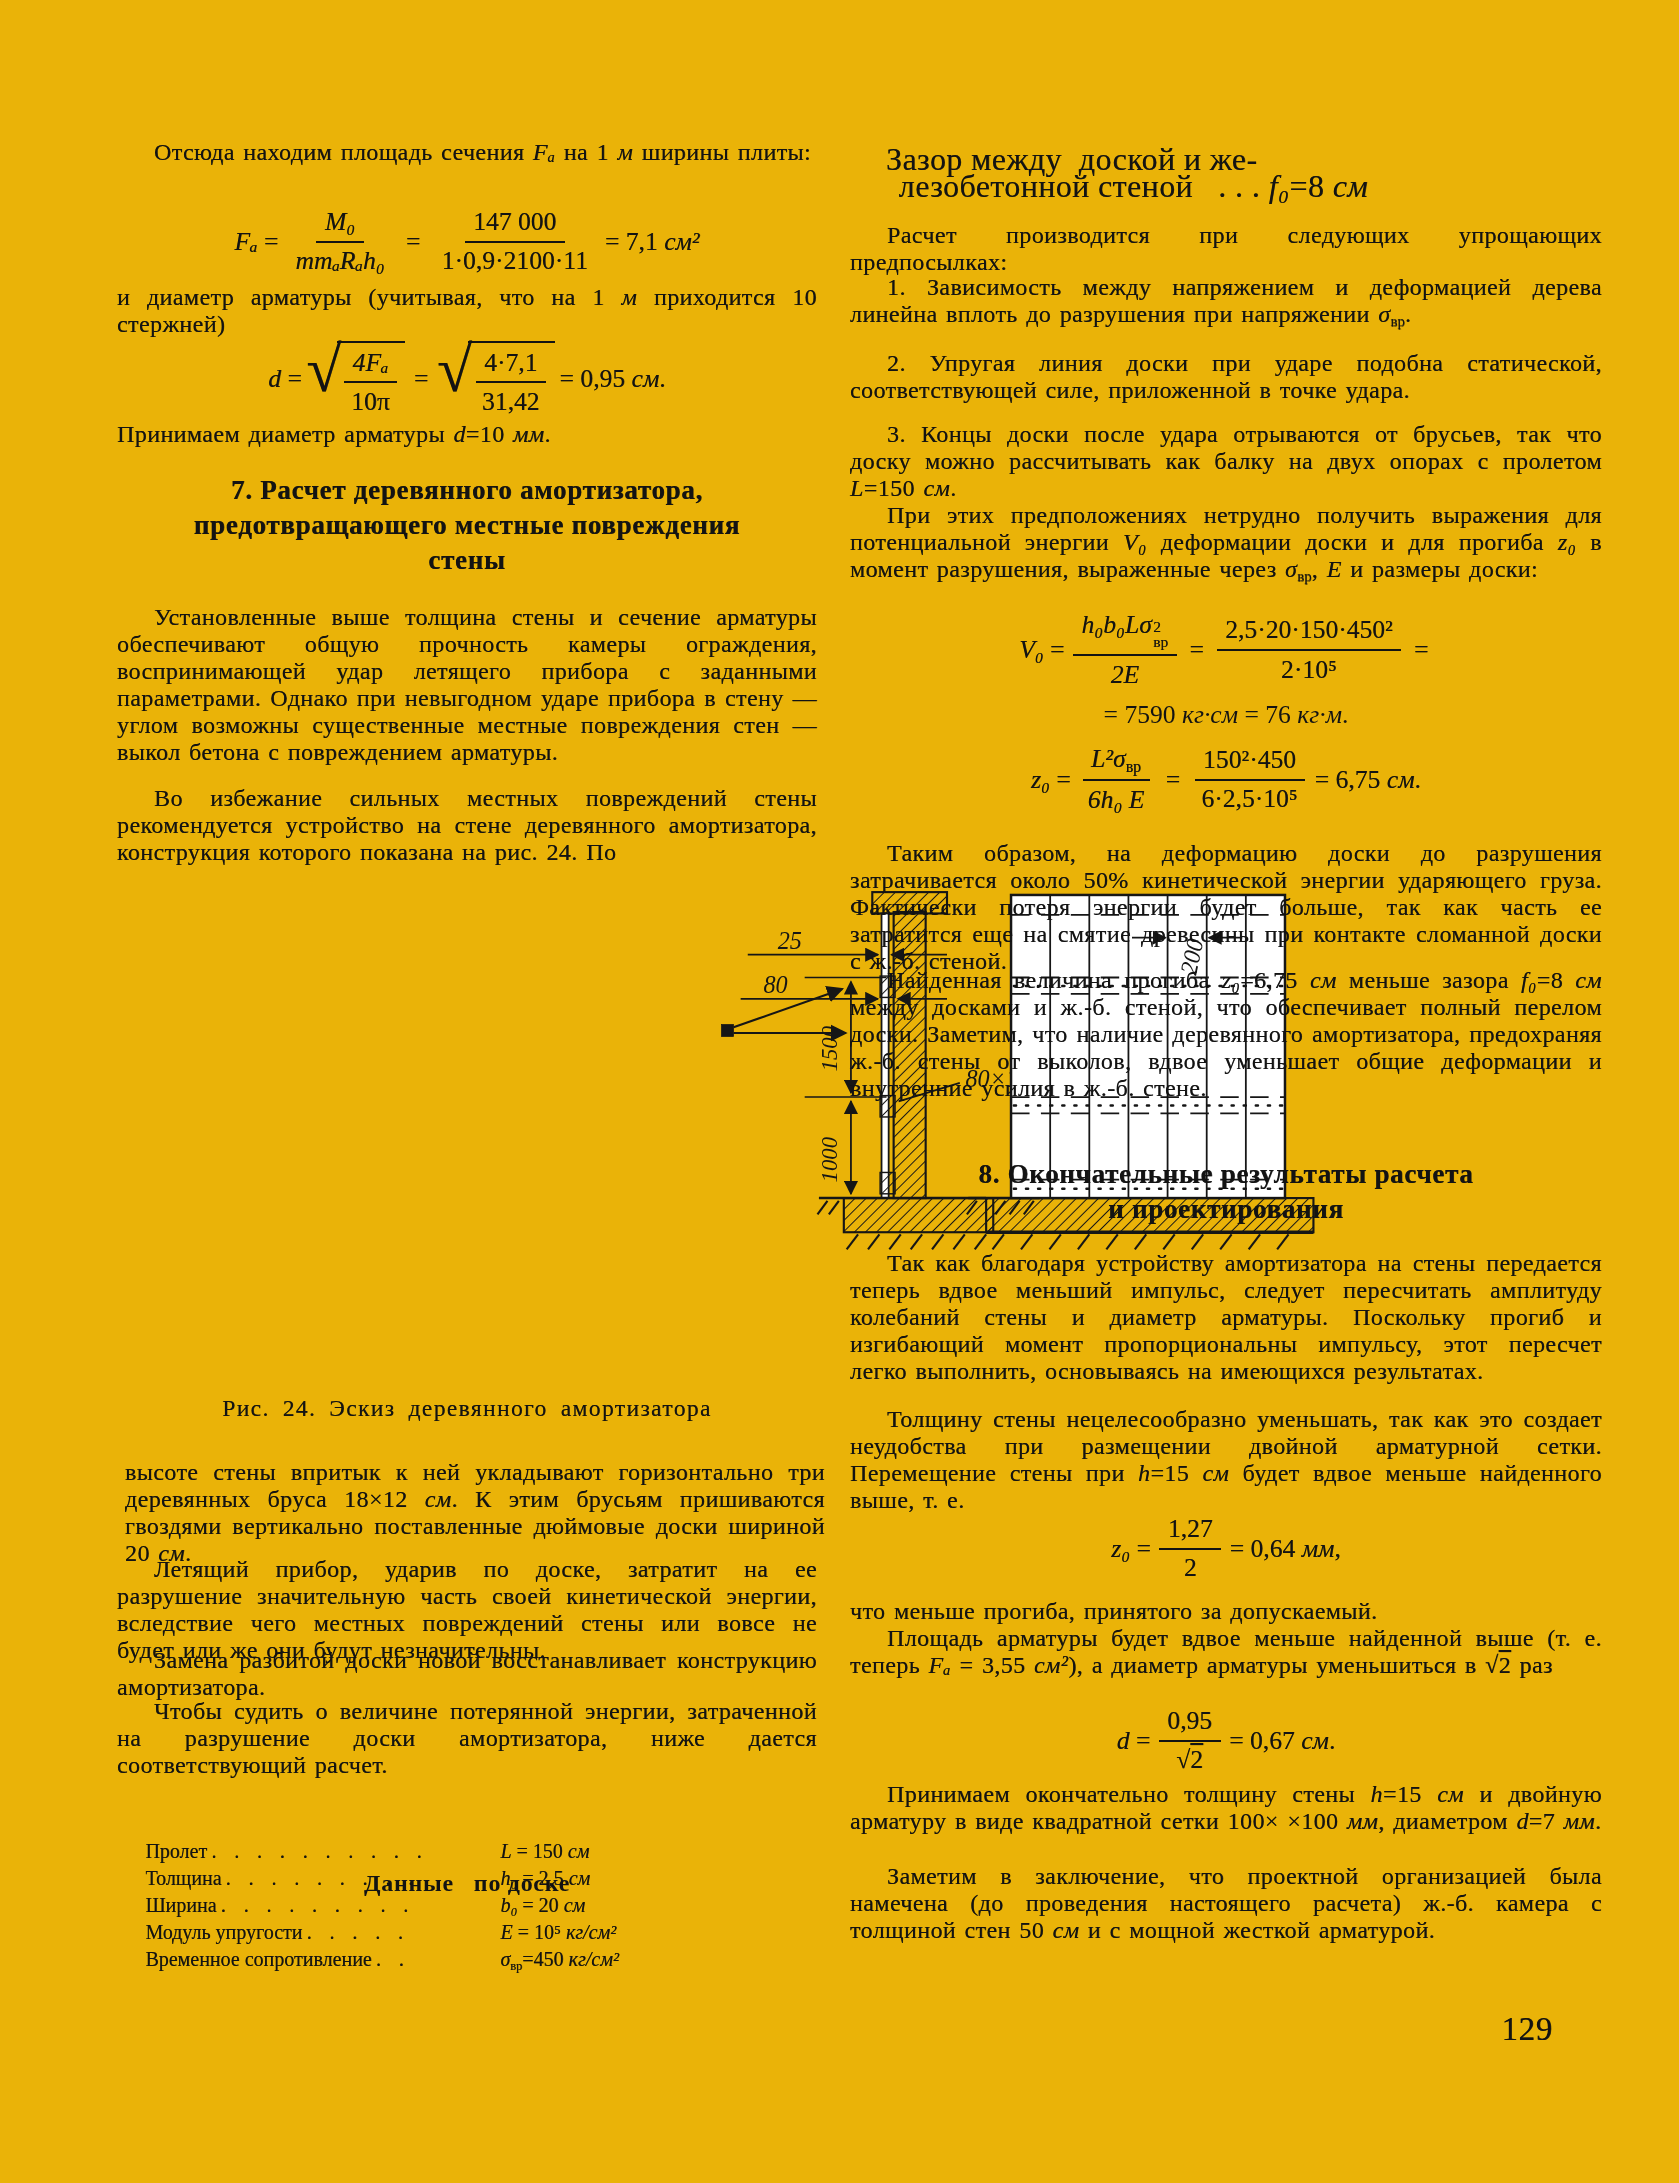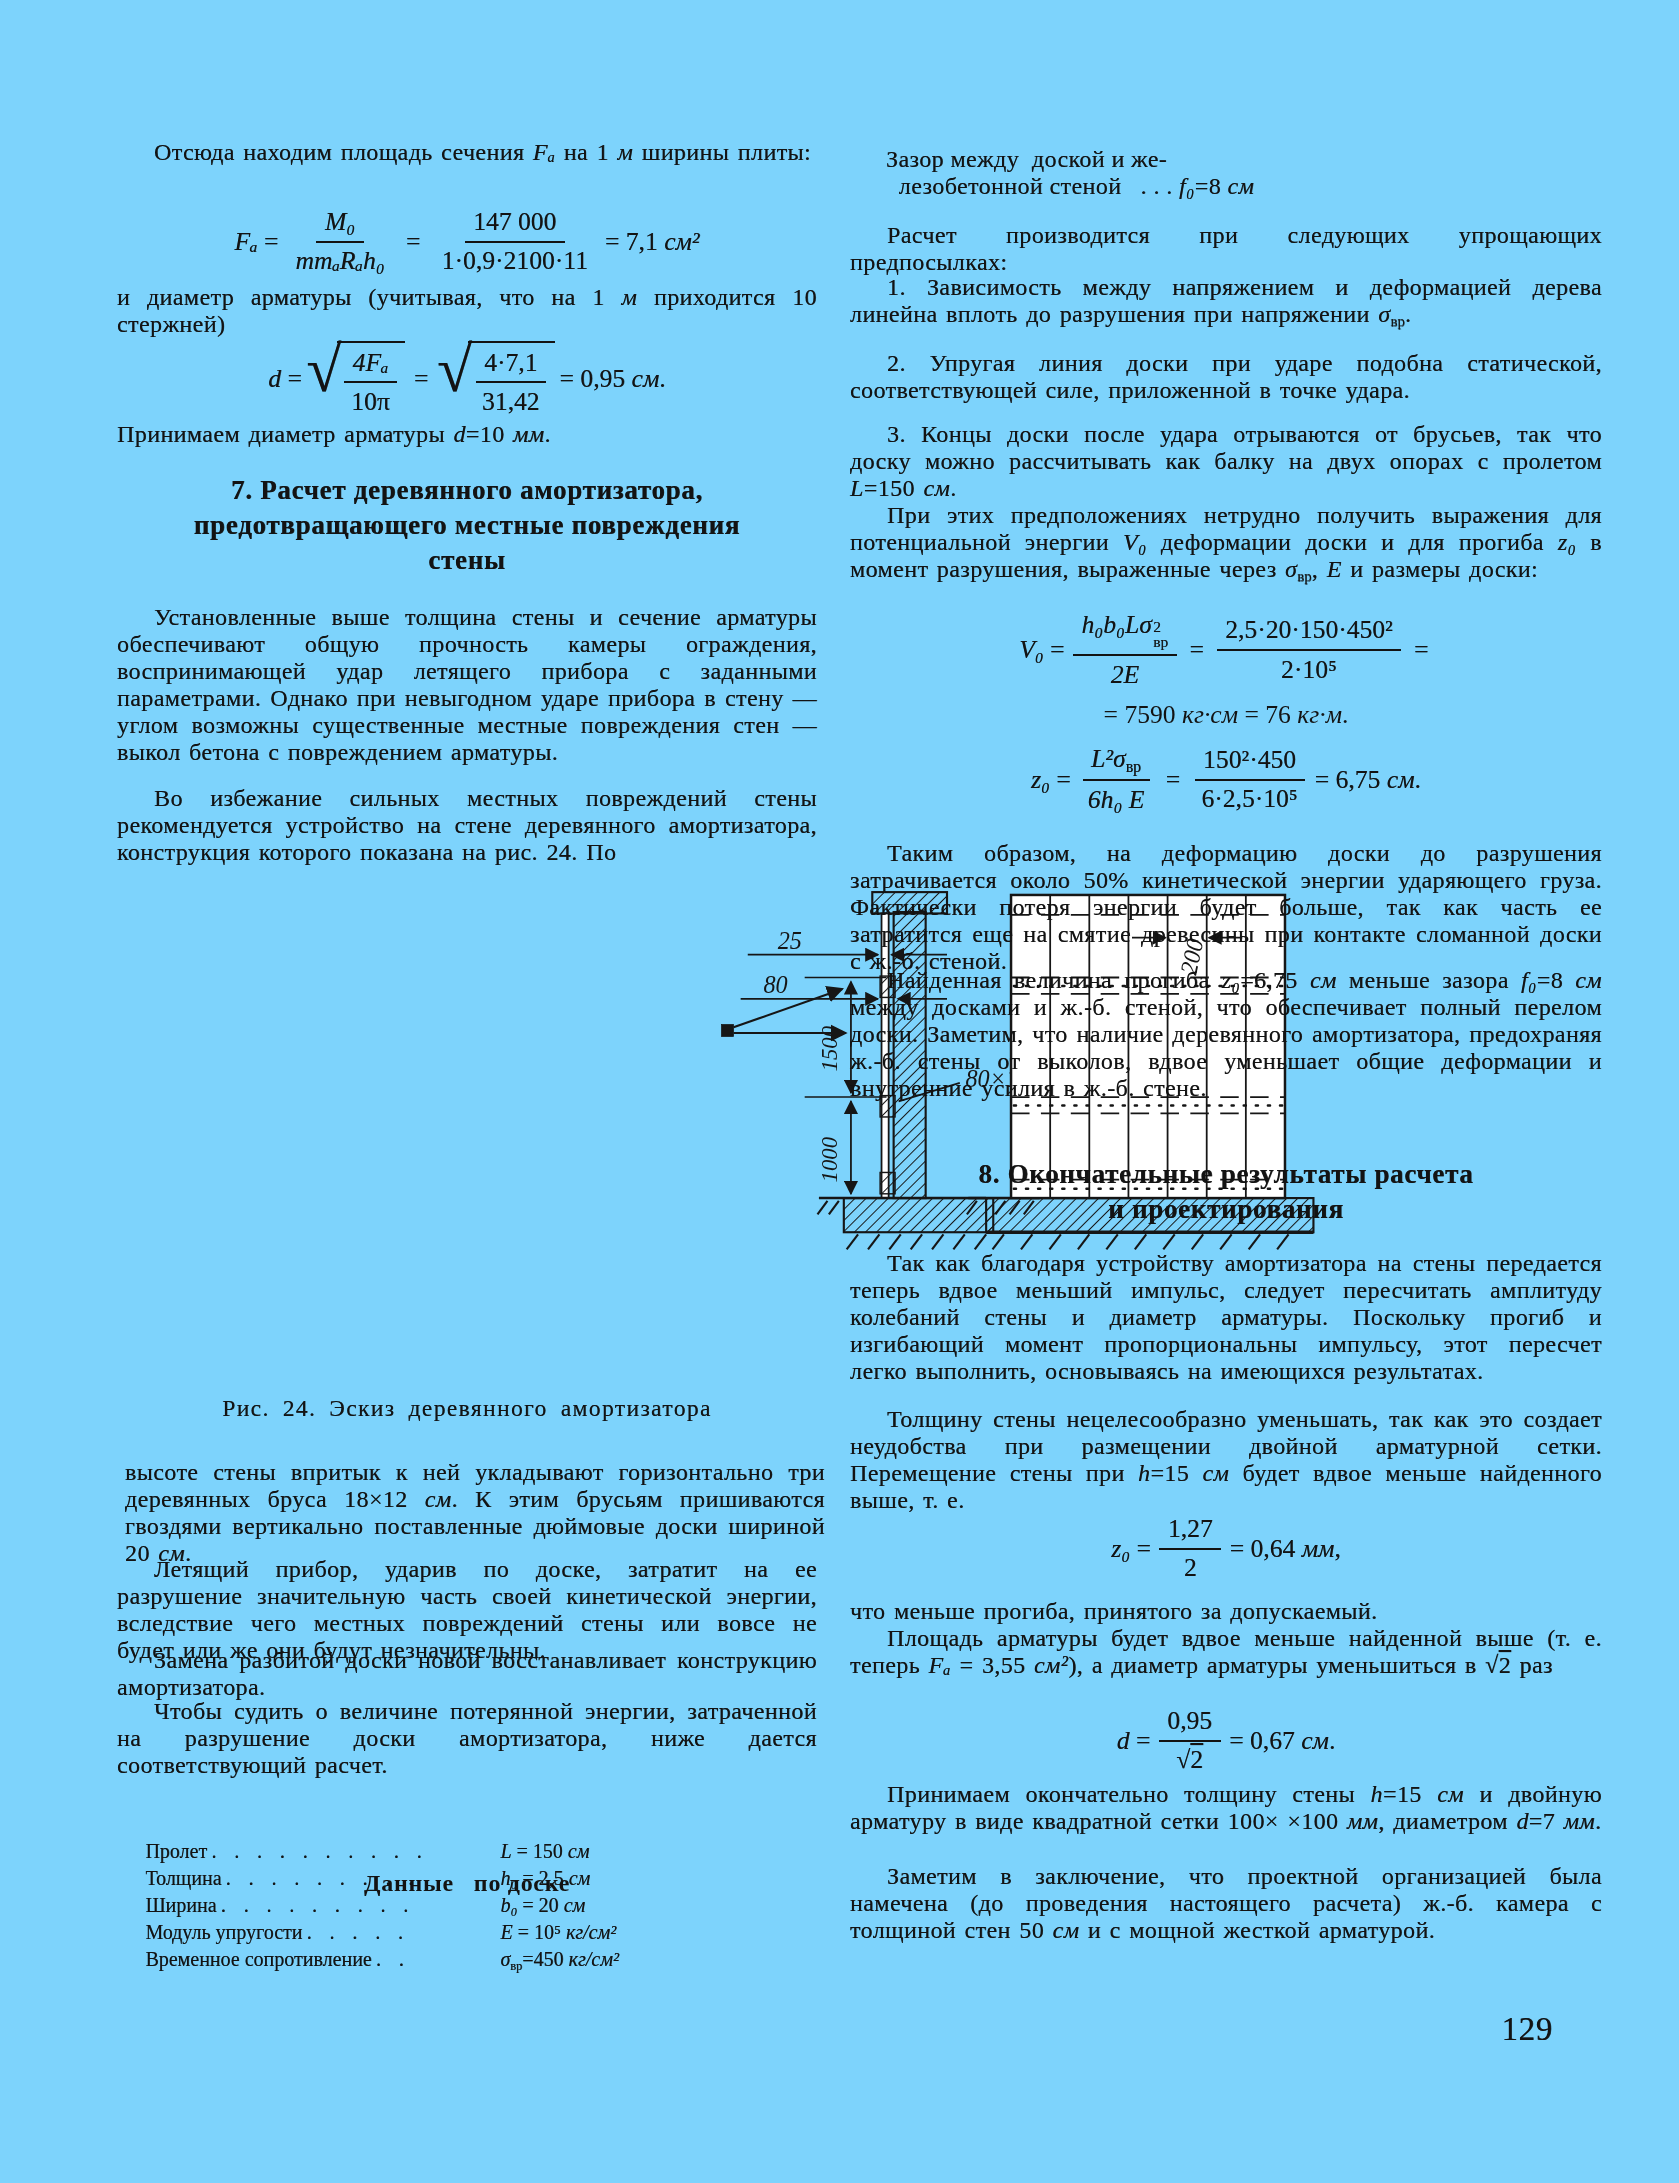--- a/index.html
+++ b/index.html
@@ -1,16 +1,16 @@
 <!DOCTYPE html>
 <html style="font-size:11.4px"><head>
 <meta charset="utf-8">
 <style>
   html,body{margin:0;padding:0;background:#8a8a8a;}
-  .page{position:relative;width:1680px;height:2183px;background:#7dd3fc;overflow:hidden;
+  .page{position:relative;width:1680px;height:2183px;background:#eab308;overflow:hidden;
         font-family:"Liberation Serif","DejaVu Serif",serif;color:#131313;}
   .col{position:absolute;top:0;height:2183px;}
   .colL{left:117px;width:700px;}
   .colR{left:850px;width:752px;}
   .blk{position:absolute;left:0;width:100%;}
   .para{font-size:24px;line-height:27px;text-align:justify;letter-spacing:0.4px;word-spacing:2.1px;
         text-shadow:0.3px 0.2px 0 rgba(10,10,10,0.65);}
   .ind{text-indent:37px;}
   .prewrap{white-space:pre-line;}
   .pre{white-space:pre;}
@@ -32,21 +32,21 @@
   .sqrt .bod{border-top:2.5px solid #131313;padding:4.3px 7.1px 0 5.7px;}
   .ss{display:inline-flex;flex-direction:column;font-size:0.6em;line-height:1.0;margin-left:1.4px;transform:translateY(-1.4px);}
   .caption{font-size:23.5px;text-align:center;letter-spacing:1.4px;word-spacing:5.7px;
            text-shadow:0.3px 0.2px 0 rgba(10,10,10,0.6);}
   .dataHead{font-size:24px;font-weight:bold;text-align:center;letter-spacing:0.7px;}
   .drow{display:flex;align-items:flex-start;width:675px;margin:0 0 0 28.4px;font-size:20px;line-height:27px;
         text-shadow:0.3px 0.2px 0 rgba(10,10,10,0.6);}
   .dlabel{white-space:nowrap;}
   .dots{flex:1;overflow:hidden;white-space:pre;letter-spacing:6.4px;margin:0 4.3px;}
   .dval{width:320px;white-space:nowrap;}
-  .contitem{font-size:24px;line-height:27px;letter-spacing:0.4px;
+  .contitem{font-size:32px;line-height:27px;letter-spacing:0.4px;
             text-shadow:0.3px 0.2px 0 rgba(10,10,10,0.6);}
   .contline{white-space:pre;display:block;}
   .cl2{margin-left:12.8px;}
   .pagenum{font-size:33px;letter-spacing:0.7px;text-align:right;
            text-shadow:0.4px 0.3px 0 rgba(10,10,10,0.7);}
   svg text{font-family:"Liberation Serif","DejaVu Serif",serif;}
 </style>
 </head>
 <body>
 

